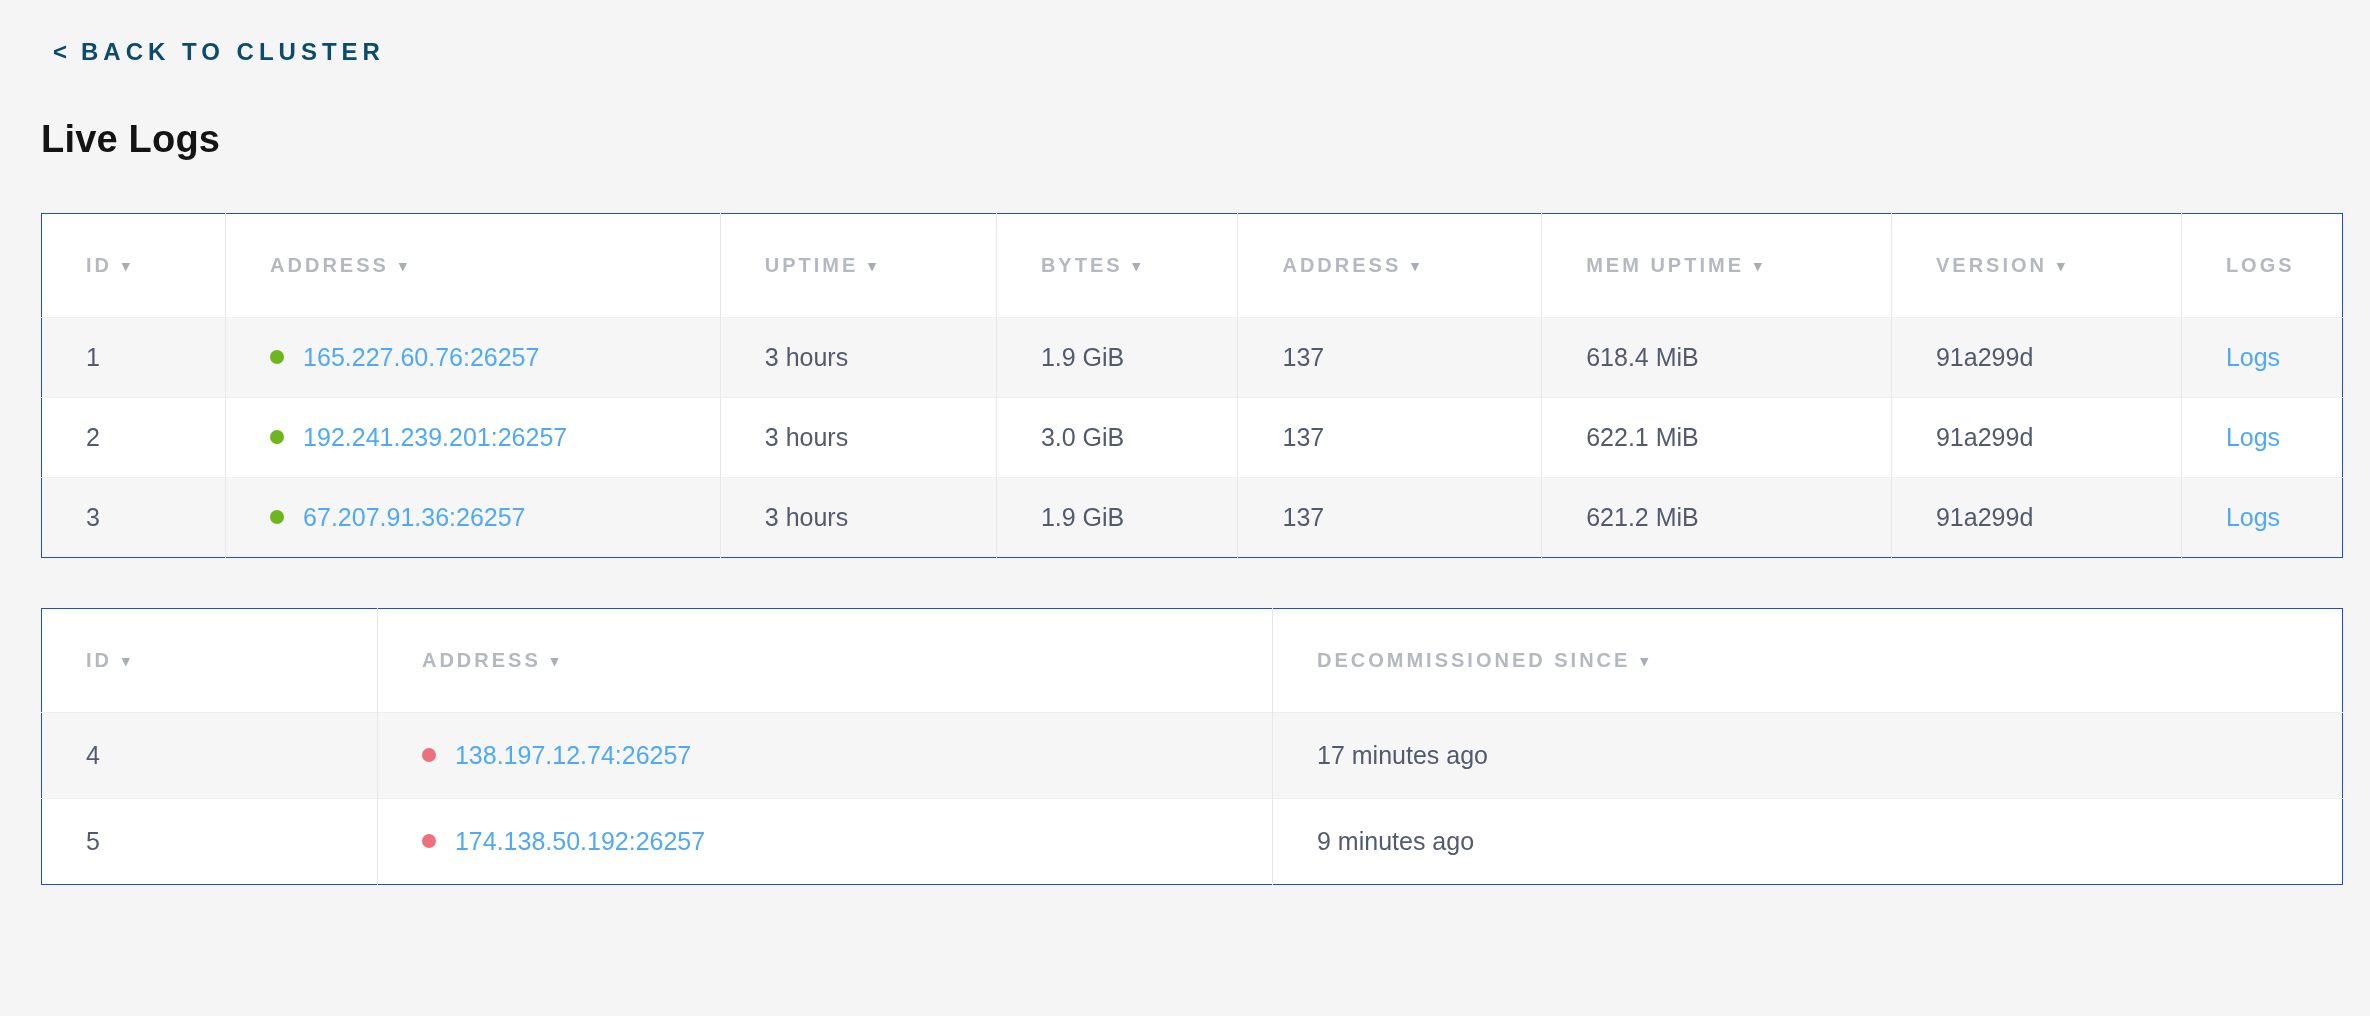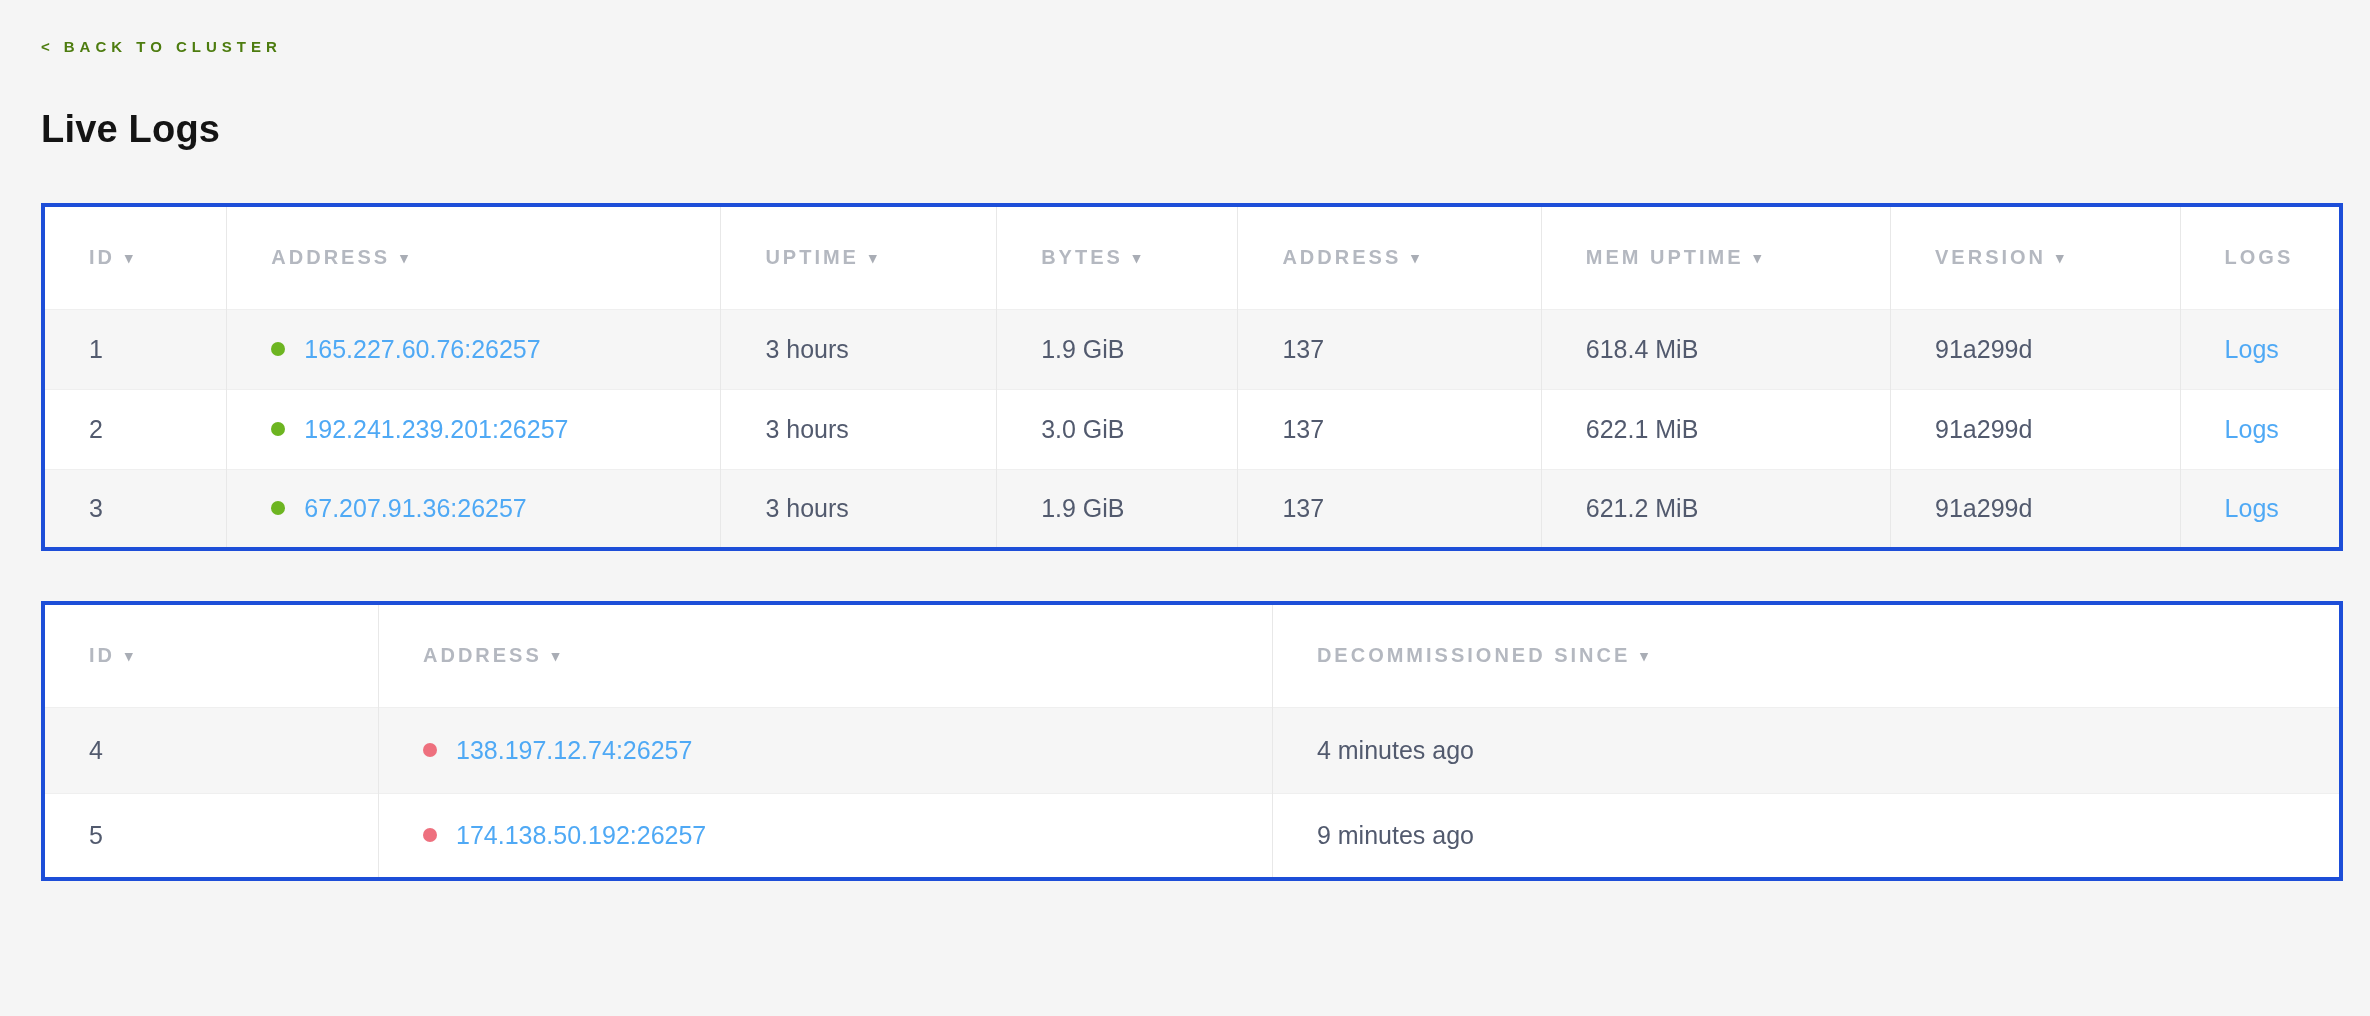--- a/index.html
+++ b/index.html
@@ -7,23 +7,23 @@
     width: 2370px; height: 1016px;
     background: #f5f5f5;
     font-family: "Liberation Sans", sans-serif;
     overflow: hidden;
   }
   .content { padding: 38px 27px 0 41px; }
 
   
   .back-link {
     display: inline-block;
-    margin-left: 0;
-    color: #4d7c0f;
-    font-size: 15px;
+    margin-left: 12px;
+    color: #0c4a6e;
+    font-size: 24px;
     font-weight: 700;
     letter-spacing: 5px;
     text-decoration: none;
     cursor: pointer;
   }
   .back-link .chev { letter-spacing: 0; margin-right: 14px; }
 
   
   h1.section-title {
     margin-top: 50px;
@@ -34,21 +34,21 @@
     letter-spacing: 0.2px;
   }
   h1.section-title.second { margin-top: 44px; }
 
   
   table.nodes {
     width: 2302px;
     border-collapse: collapse;
     table-layout: fixed;
     background: #c2410c;
-    border: 4px solid #1d4ed8;
+    border: 1px solid #1d4ed8;
   }
   table.nodes.live  { margin-top: 51px; }
   table.nodes.decom { margin-top: 50px; }
 
   table.nodes th, table.nodes td {
     border-left: 1px solid #e8e8e8;
     padding-left: 44px;
     text-align: left;
     vertical-align: middle;
     white-space: nowrap;
@@ -176,21 +176,21 @@
       <tr>
         <th class="sortable"><span>ID</span><span class="sort-arrow">▾</span></th>
         <th class="sortable"><span>ADDRESS</span><span class="sort-arrow">▾</span></th>
         <th class="sortable"><span>DECOMMISSIONED SINCE</span><span class="sort-arrow">▾</span></th>
       </tr>
     </thead>
     <tbody>
       <tr class="odd">
         <td>4</td>
         <td><span class="status-dot dead"></span><a class="cell-link">138.197.12.74:26257</a></td>
-        <td>4 minutes ago</td>
+        <td>17 minutes ago</td>
       </tr>
       <tr class="even">
         <td>5</td>
         <td><span class="status-dot dead"></span><a class="cell-link">174.138.50.192:26257</a></td>
         <td>9 minutes ago</td>
       </tr>
     </tbody>
   </table>
 
 </div>

